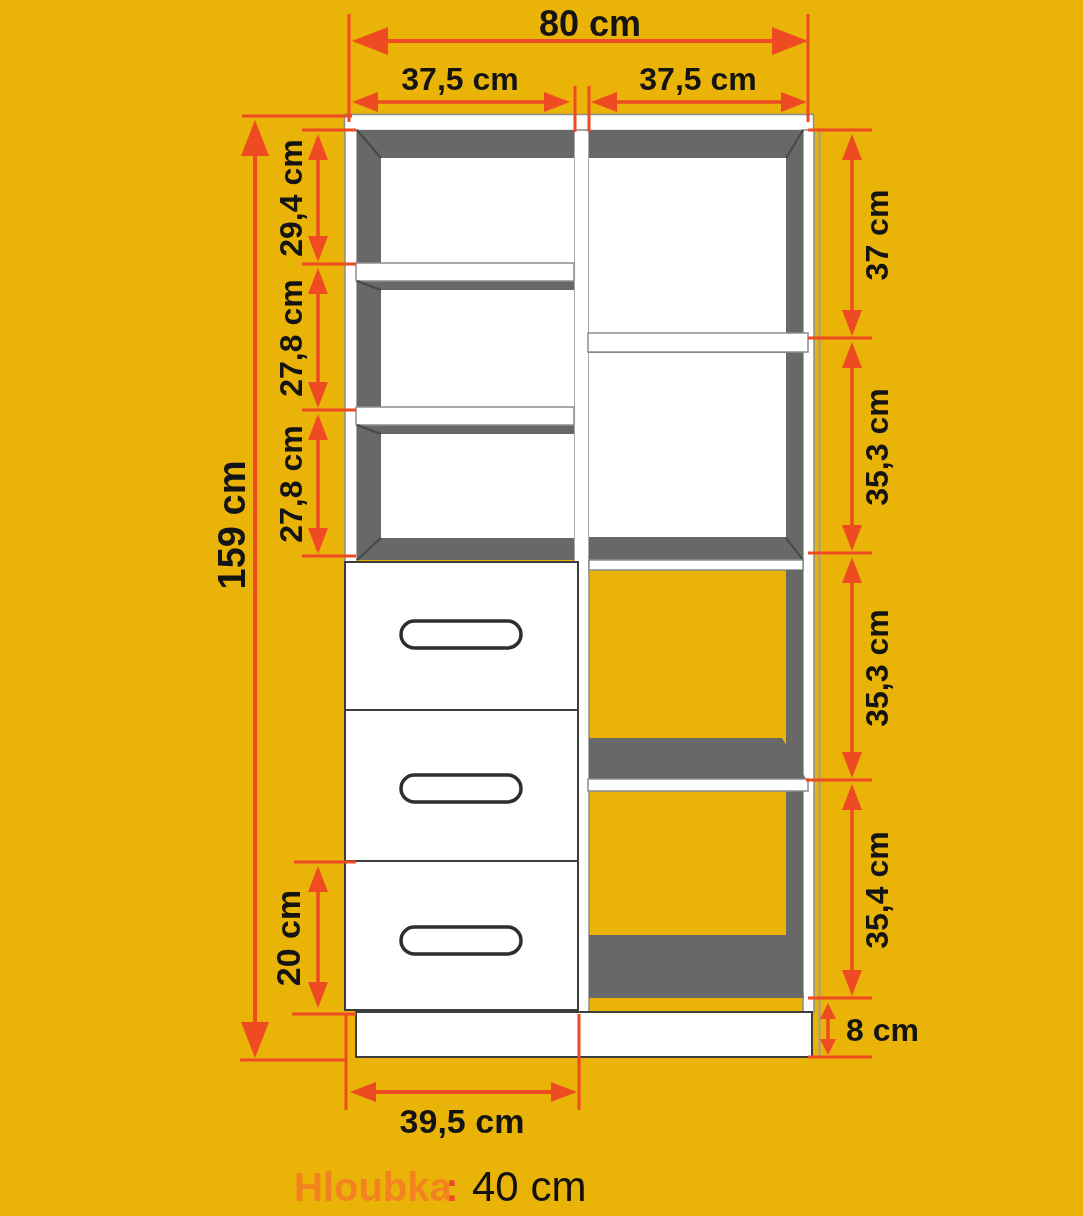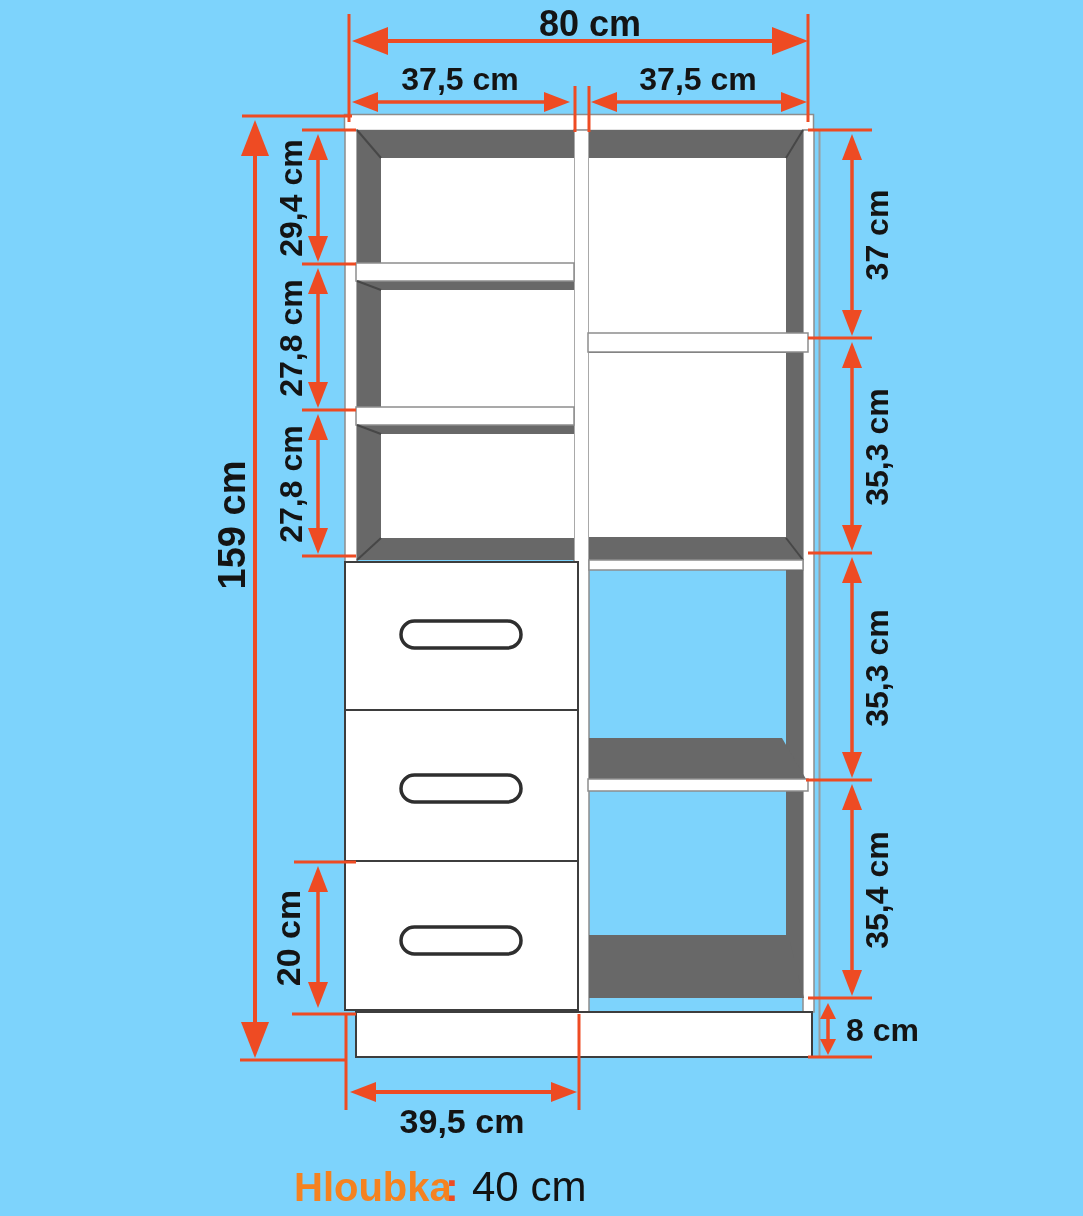--- a/index.html
+++ b/index.html
@@ -1,16 +1,16 @@
 <!DOCTYPE html>
 <html><head>
 <meta charset="utf-8">
 <style>
   html,body{margin:0;padding:0;background:#ffffff;}
-  .page{position:relative;width:1083px;height:1216px;background:#7dd3fc;overflow:hidden;
+  .page{position:relative;width:1083px;height:1216px;background:#eab308;overflow:hidden;
         font-family:"Liberation Sans",sans-serif;}
   svg{display:block;}
   .dim-text{fill:#141414;font-weight:bold;font-family:"Liberation Sans",sans-serif;}
   .tick{stroke:#ee4b23;stroke-width:3;fill:none;}
   .dimline{stroke:#ee4b23;fill:none;}
   .head{fill:#ee4b23;stroke:none;}
   .struct{fill:#ffffff;stroke:#8d8d8d;stroke-width:1.5;}
   .dark{fill:#686868;stroke:none;}
   .bevel{stroke:#474747;stroke-width:2;fill:none;}
   .drawer{fill:#ffffff;stroke:#3d3d3d;stroke-width:2;}

